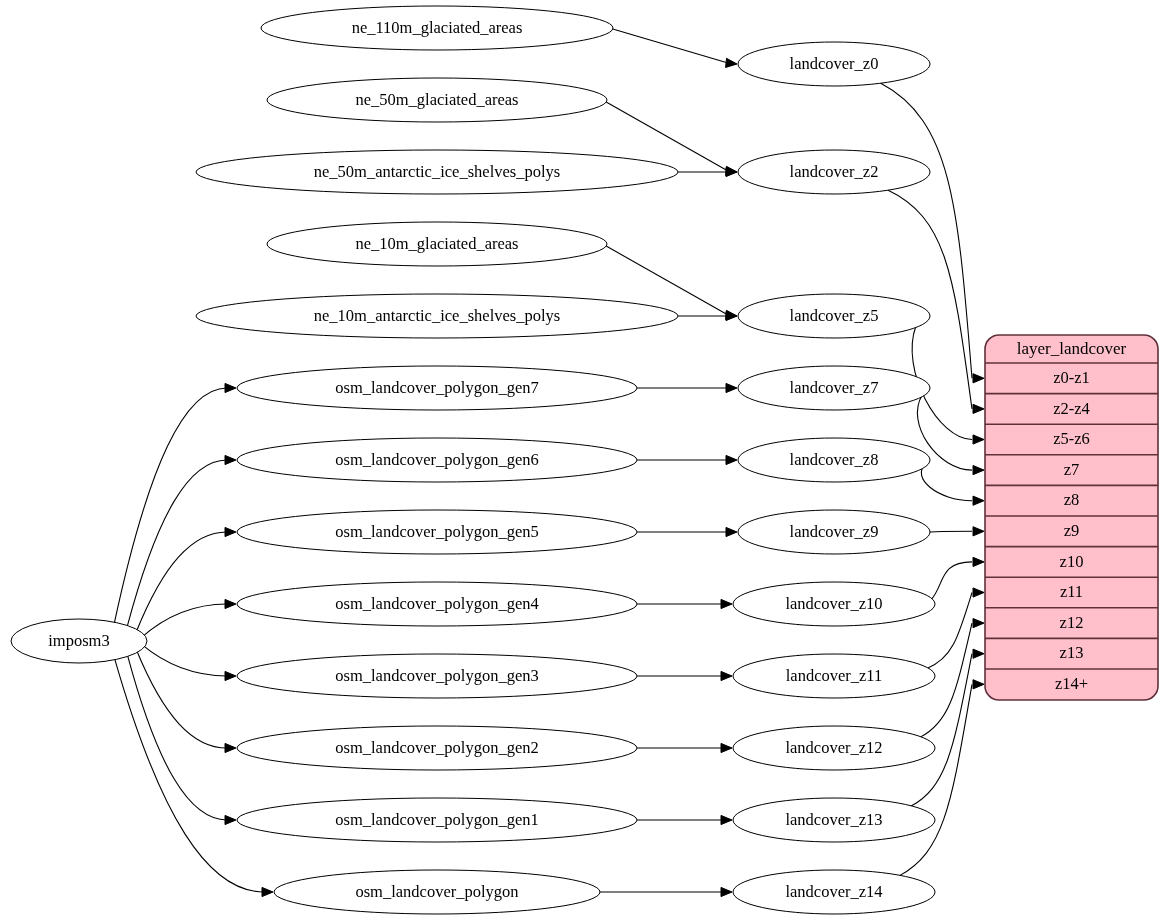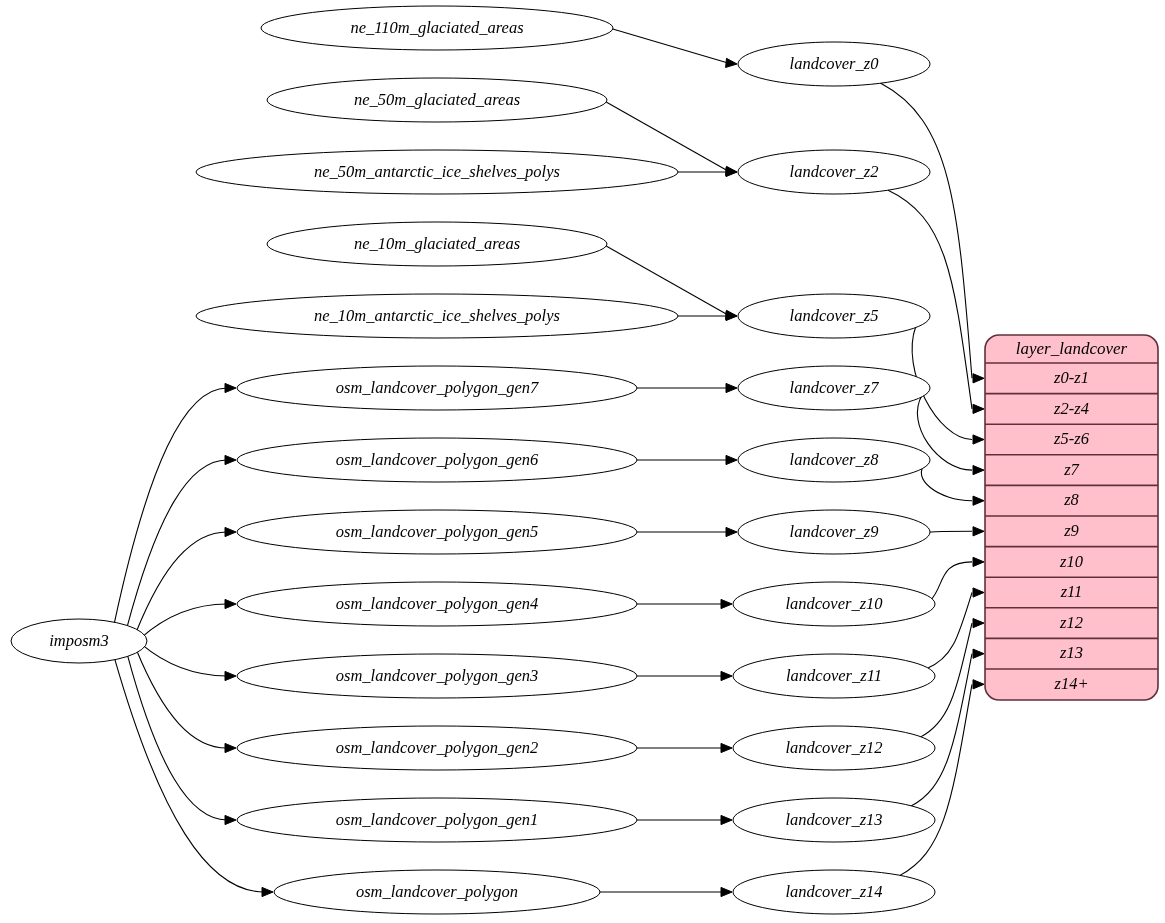--- a/index.html
+++ b/index.html
@@ -10,21 +10,20 @@
   body {
     width: 1165px;
     height: 923px;
     font-family: "Liberation Serif", "DejaVu Serif", serif;
     overflow: hidden;
   }
   #graph-root {
     position: relative;
     width: 1165px;
     height: 923px;
-    font-style: italic;
   }
   svg#graph-svg {
     display: block;
     width: 1165px;
     height: 923px;
   }
   .node-ellipse {
     fill: #ffffff;
     stroke: #000000;
     stroke-width: 1;

